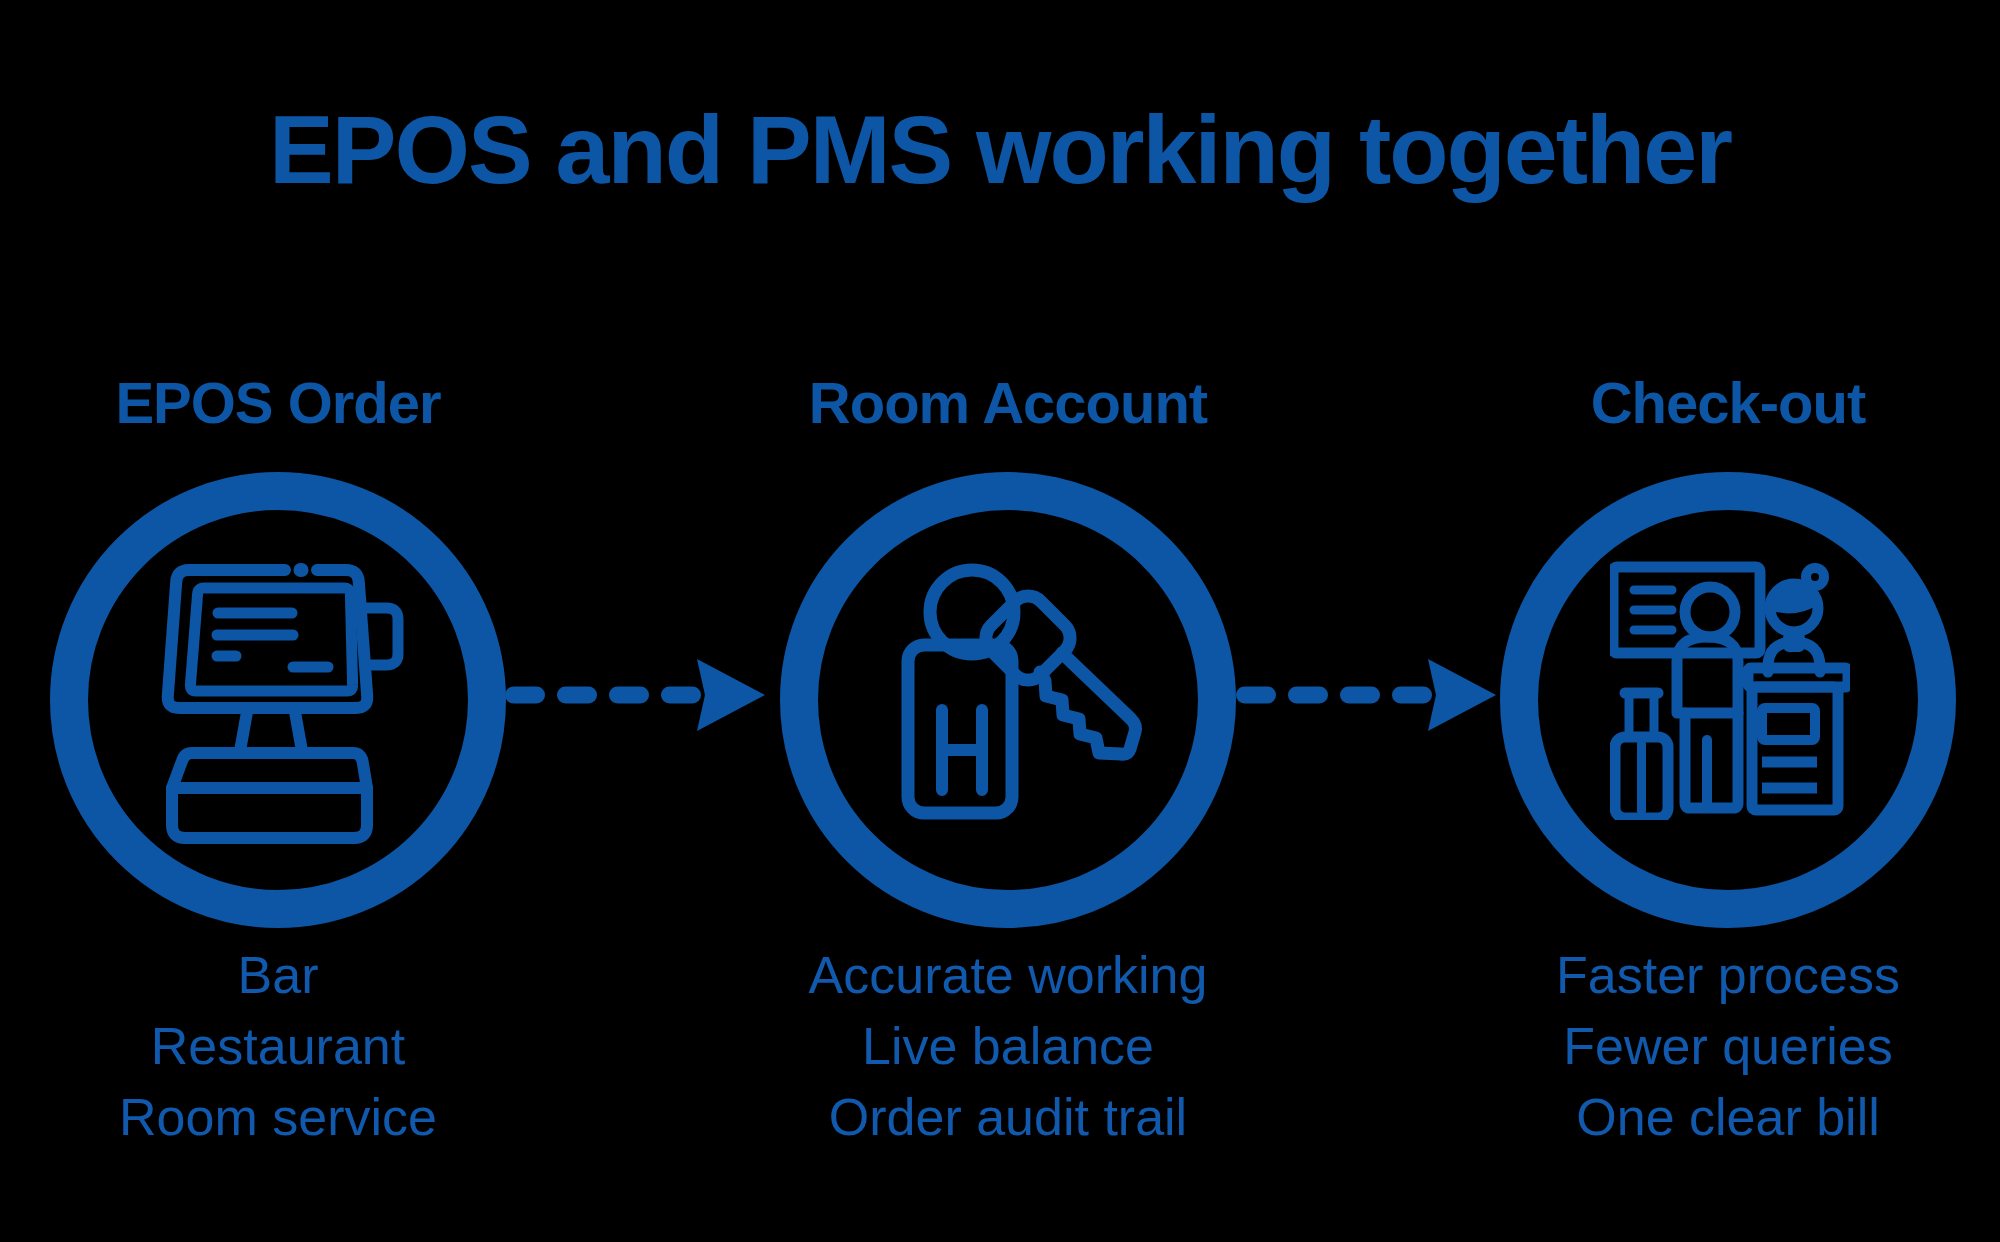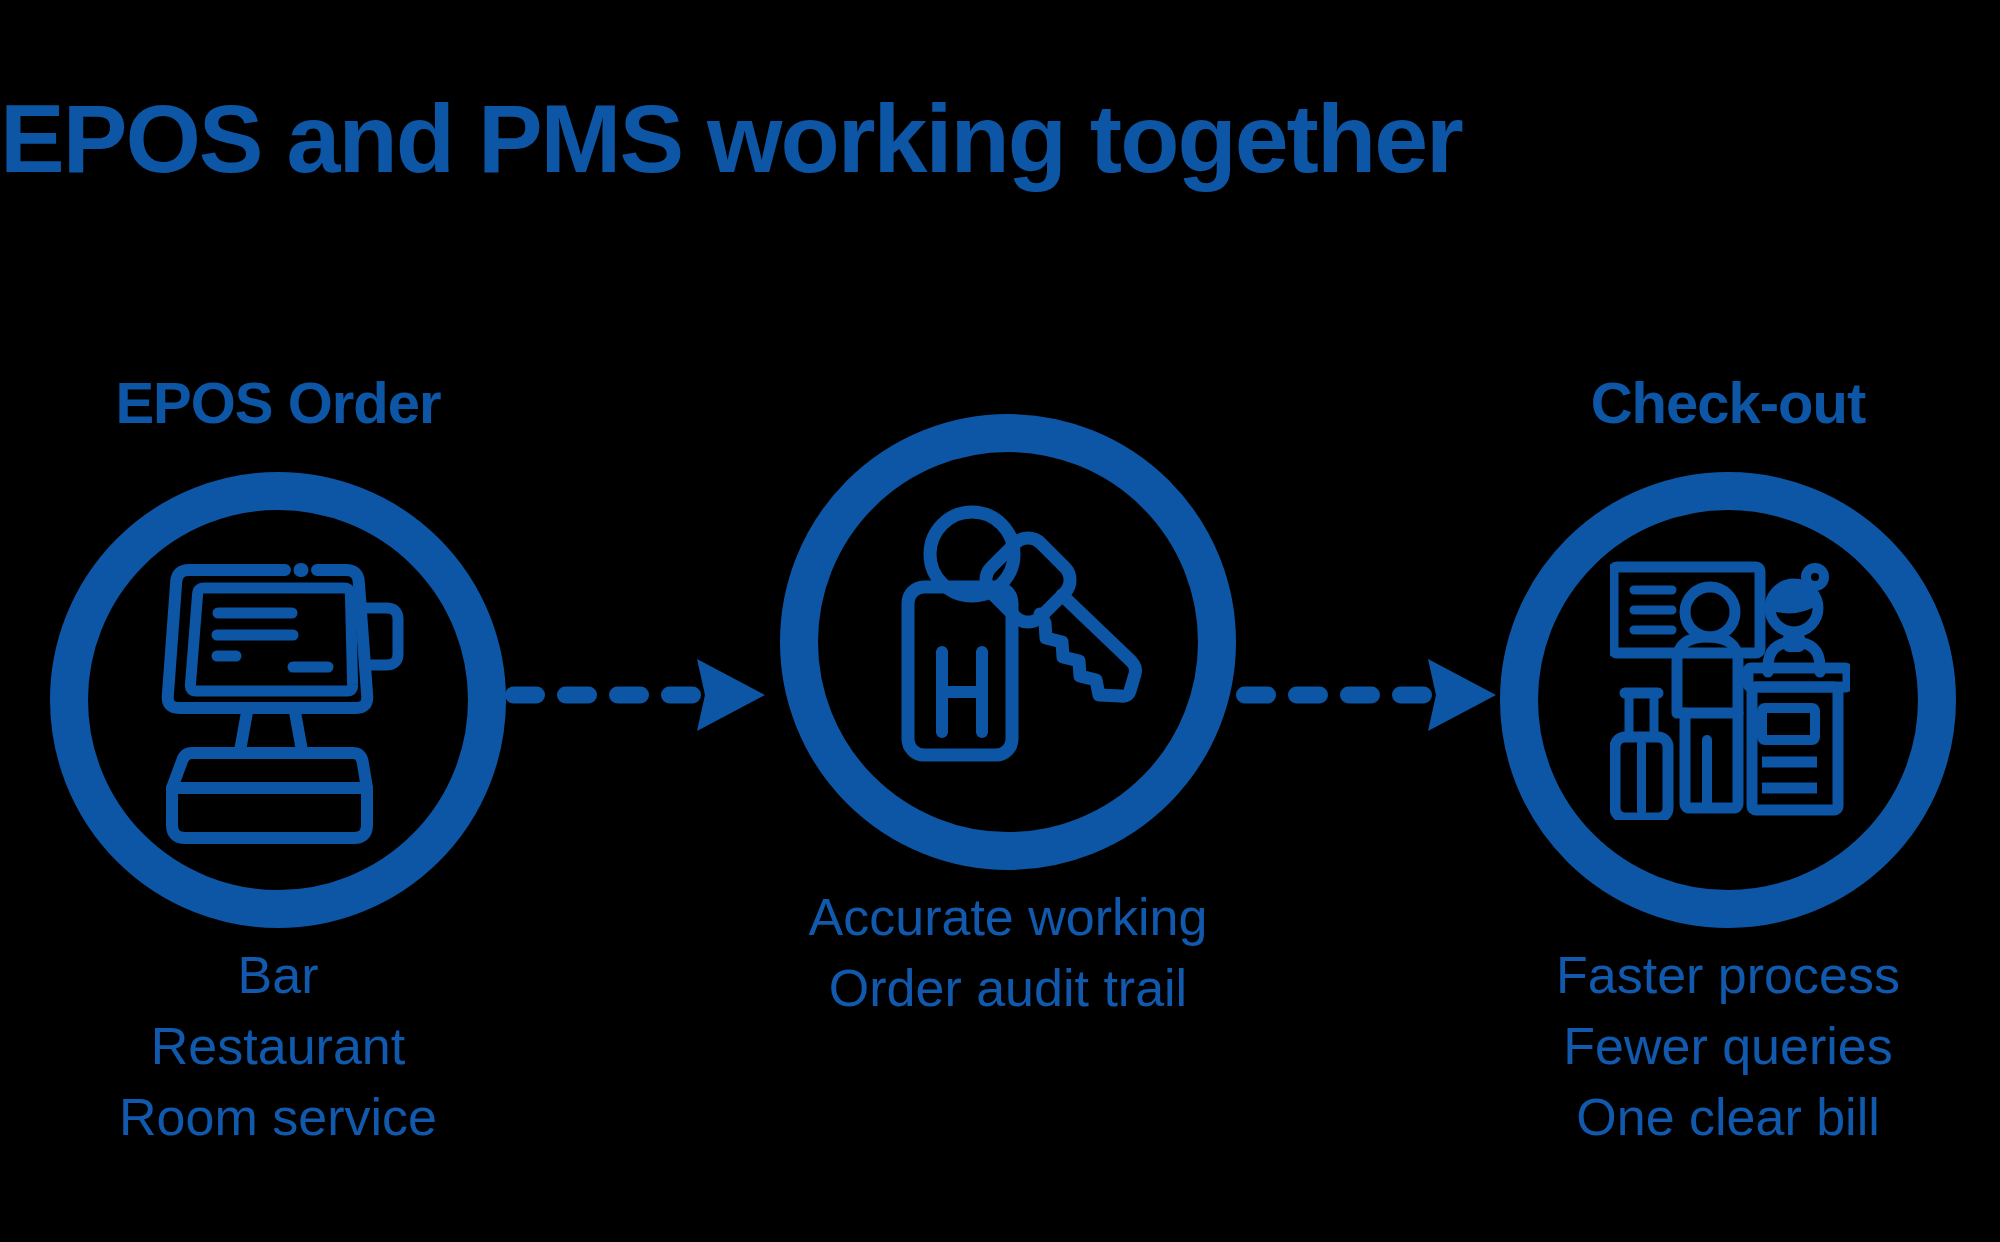--- a/index.html
+++ b/index.html
@@ -16,22 +16,22 @@
     font-family: "Liberation Sans", sans-serif;
     --primary: #0d56a5;
     --bodytext: #1159ac;
     color: var(--primary);
   }
   .title {
     position: absolute;
     left: 0;
     right: 0;
     top: 90px;
-    margin: 0;
-    text-align: left;
+    margin: 11px;
+    text-align: center;
     font-size: 97px;
     line-height: 1;
     font-weight: bold;
     letter-spacing: -2px;
     color: var(--primary);
   }
   .step {
     position: absolute;
     top: 374px;
     width: 600px;
@@ -120,36 +120,38 @@
 
   <svg class="arrow arrow-1" viewBox="0 0 265 100">
     <rect x="0" y="41.5" width="40" height="17" rx="8.5" fill="currentColor"></rect>
     <rect x="52" y="41.5" width="40" height="17" rx="8.5" fill="currentColor"></rect>
     <rect x="104" y="41.5" width="40" height="17" rx="8.5" fill="currentColor"></rect>
     <rect x="156" y="41.5" width="40" height="17" rx="8.5" fill="currentColor"></rect>
     <path d="M 192 14 L 260 50 L 192 86 L 200 50 Z" fill="currentColor"></path>
   </svg>
 
   <section class="step step-2">
+    <h2 class="step-heading">Room Account</h2>
     <div class="circle">
       <svg class="icon icon-key" width="255" height="270" viewBox="0 0 255 270" fill="none" stroke="currentColor" stroke-width="13" stroke-linecap="round" stroke-linejoin="round">
 
         <circle cx="72" cy="57" r="42"></circle>
 
         <rect x="8" y="90" width="104" height="168" rx="16"></rect>
 
         <path d="M 42 155 V 235 M 82 155 V 235 M 42 195 H 82" stroke-width="12"></path>
 
         <rect x="93" y="48" width="70" height="70" rx="18" transform="rotate(45 128 83)"></rect>
 
         <path d="M 162 98 L 231 164 Q 237 170 235 177 L 230 194 Q 228 200 221 199 L 199 198 L 196 183 L 180 179 L 179 164 L 163 160 L 162 145 L 146 141 L 145 126 L 140 117"></path>
       </svg>
     </div>
     <div class="bullets">
       <div>Accurate working</div>
+      <div>Live balance</div>
       <div>Order audit trail</div>
     </div>
   </section>
 
   <svg class="arrow arrow-2" viewBox="0 0 265 100">
     <rect x="0" y="41.5" width="40" height="17" rx="8.5" fill="currentColor"></rect>
     <rect x="52" y="41.5" width="40" height="17" rx="8.5" fill="currentColor"></rect>
     <rect x="104" y="41.5" width="40" height="17" rx="8.5" fill="currentColor"></rect>
     <rect x="156" y="41.5" width="40" height="17" rx="8.5" fill="currentColor"></rect>
     <path d="M 192 14 L 260 50 L 192 86 L 200 50 Z" fill="currentColor"></path>

